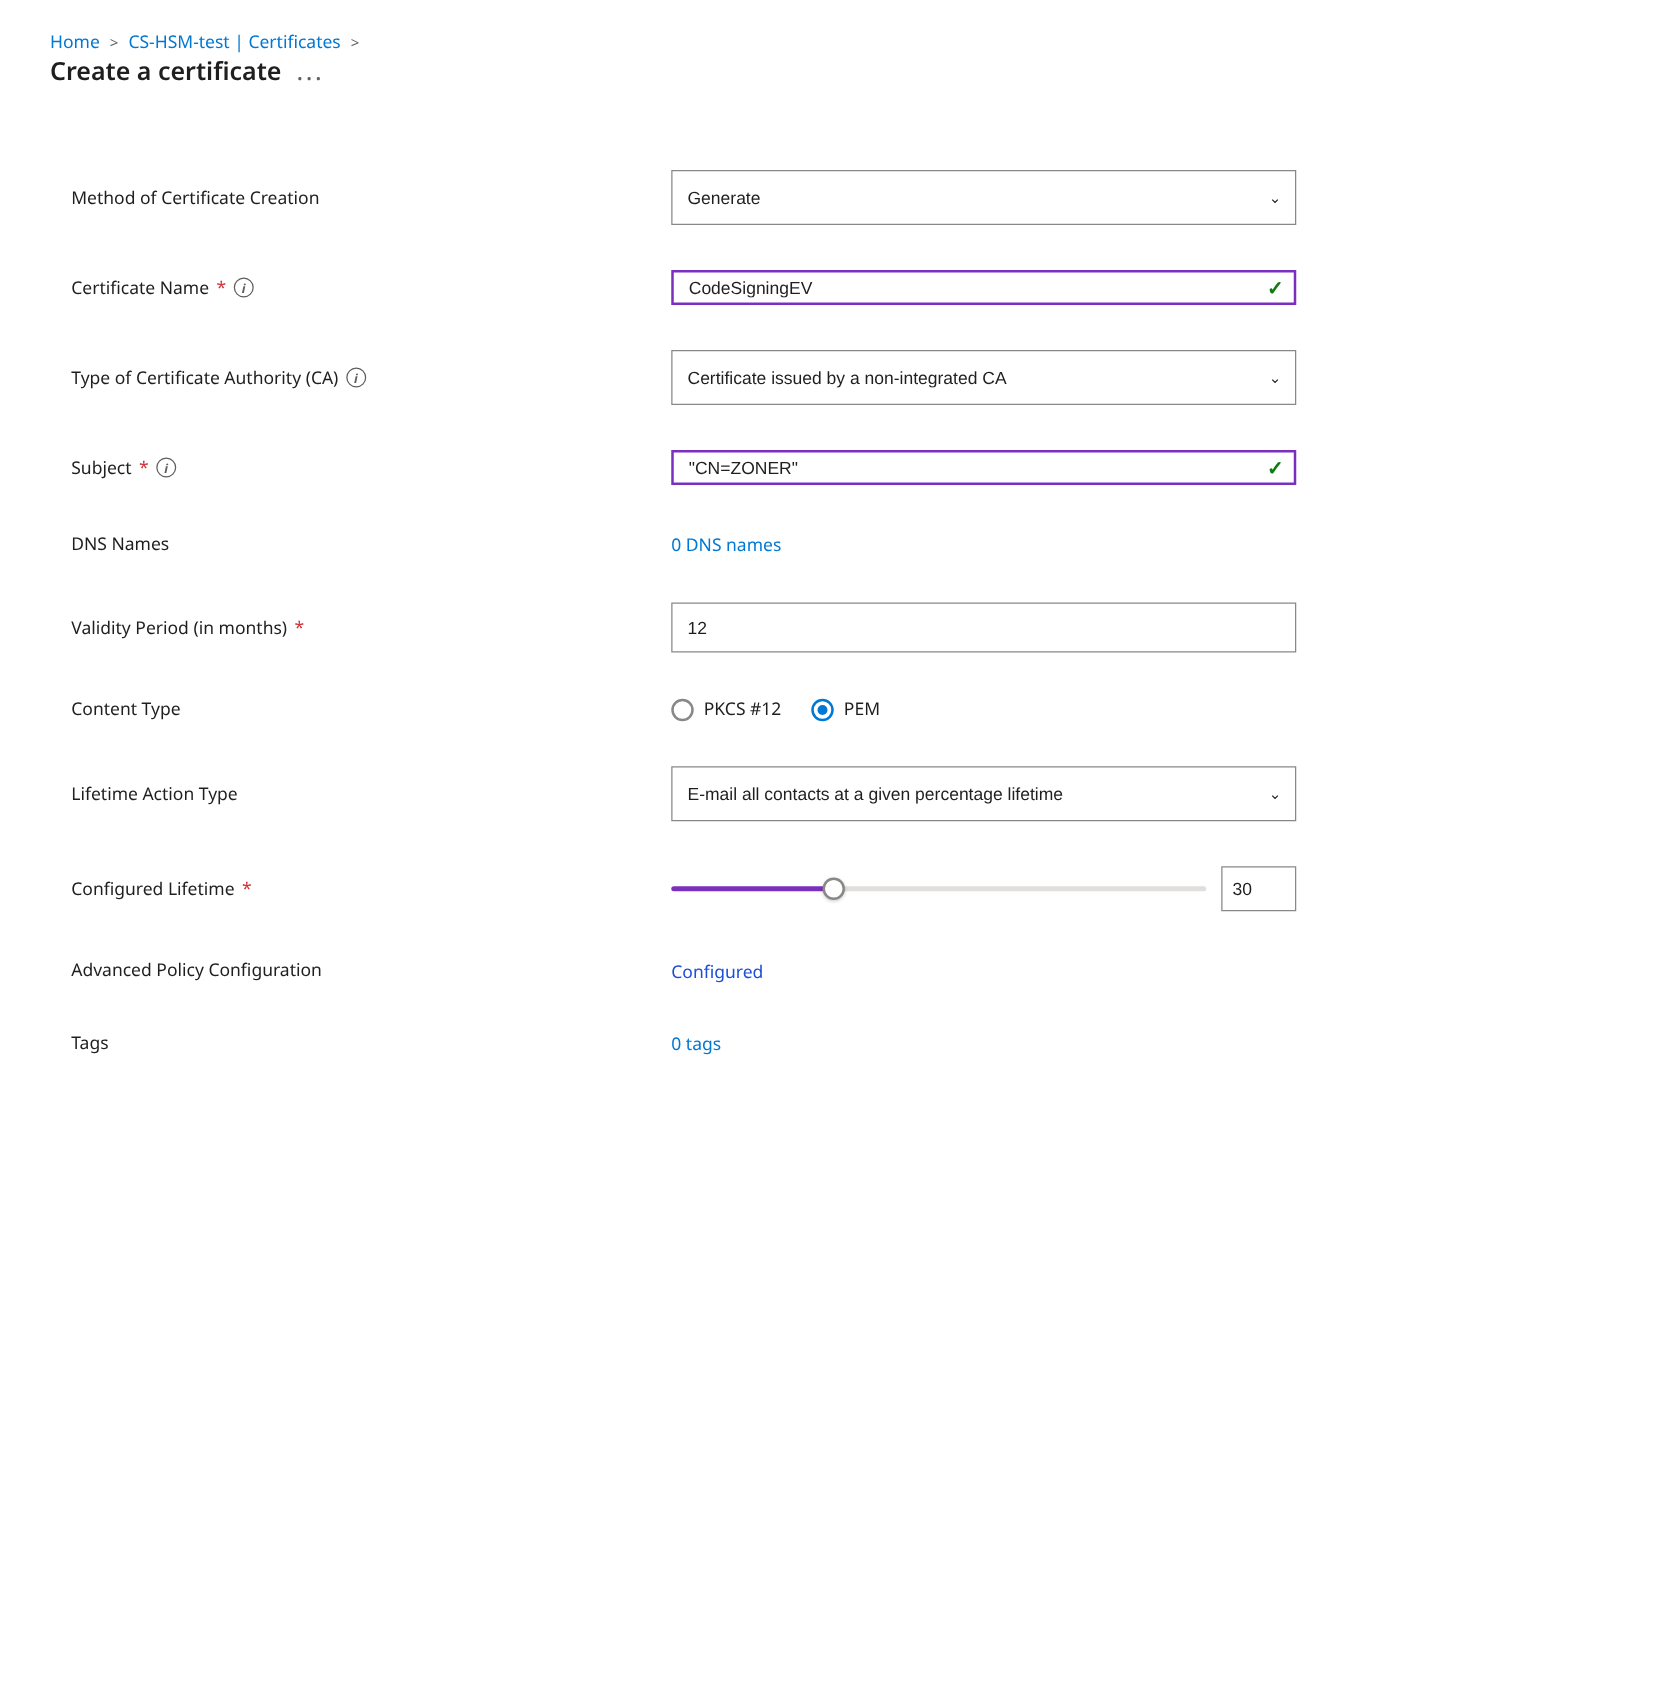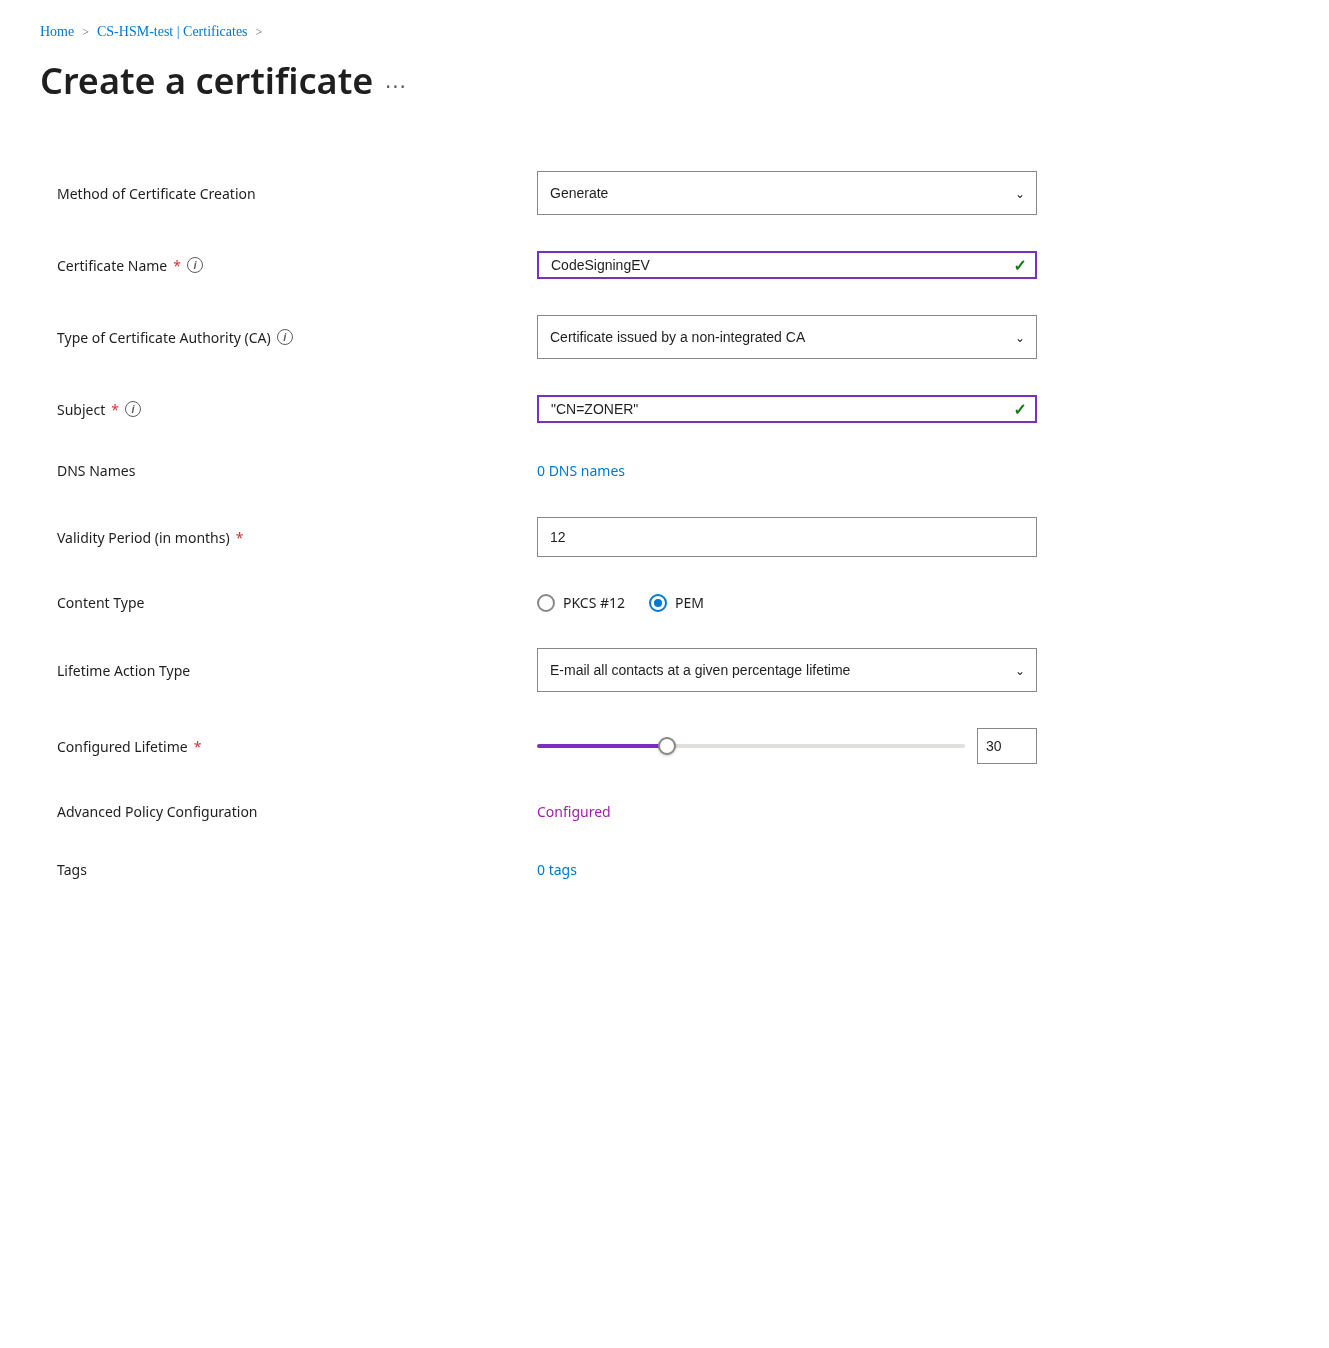--- a/index.html
+++ b/index.html
@@ -15,43 +15,41 @@
       padding: 24px 40px;
       width: 1329px;
       min-height: 1348px;
     }
 
     .breadcrumb {
       display: flex;
       align-items: center;
       gap: 8px;
       font-size: 14px;
-      margin-bottom: 16px;
-      font-family: Liberation Serif, serif;
     }
 
     .breadcrumb a {
       color: #0078d4;
       text-decoration: none;
     }
 
     .breadcrumb-separator {
       color: #605e5c;
       font-size: 12px;
     }
 
     .page-title-row {
       display: flex;
       align-items: center;
       gap: 12px;
       margin-bottom: 48px;
     }
 
     .page-title {
-      font-size: 36px;
+      font-size: 20px;
       font-weight: 600;
       color: #1f1f1f;
     }
 
     .more-options {
       color: #605e5c;
       font-size: 20px;
       cursor: pointer;
       letter-spacing: 2px;
     }
@@ -236,21 +234,21 @@
       width: 60px;
       height: 36px;
       border: 1px solid #8a8886;
       font-size: 14px;
       color: #1f1f1f;
       padding: 0 8px;
       outline: none;
     }
 
     .configured-link {
-      color: #a21caf;
+      color: #1d4ed8;
       font-size: 14px;
       text-decoration: none;
       cursor: pointer;
     }
 
     .slider-input-range {
       width: 100%;
       height: 4px;
       -webkit-appearance: none;
       appearance: none;

